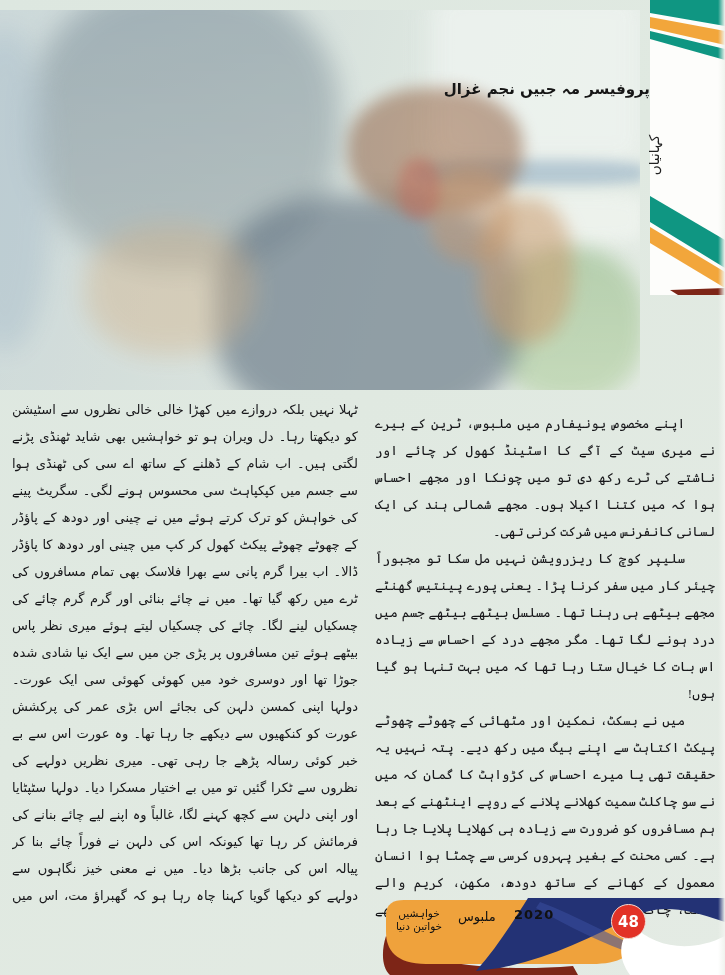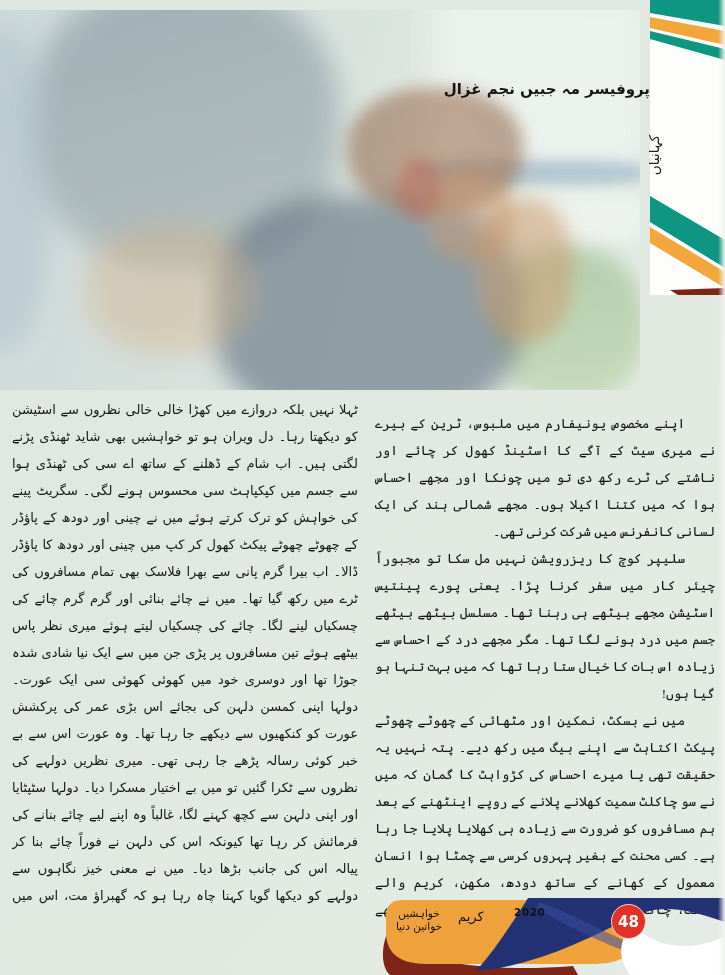--- a/index.html
+++ b/index.html
@@ -53,21 +53,21 @@
   }
   .col p{margin:0;text-indent:30px;}
   .col-right{left:375px;top:410px;width:340px;height:512px;font-family:Liberation Serif, serif;}
   .col-left{left:12px;top:396px;width:346px;height:508px;}
   
   .footer{position:absolute;left:378px;top:898px;width:347px;height:77px;}
   .footer svg{position:absolute;left:0;top:0;}
   .footer-text{position:absolute;color:#111;direction:rtl;white-space:nowrap;}
   .ft-magazine{left:12px;top:9px;width:58px;font-size:10.5px;line-height:13px;white-space:normal;text-align:center;}
   .ft-month{left:80px;top:11px;font-size:13px;}
-  .ft-year{left:136px;top:9px;font-size:10px;font-weight:bold;letter-spacing:1px;direction:ltr;}
+  .ft-year{left:136px;top:9px;font-size:13px;font-weight:bold;letter-spacing:1px;direction:ltr;}
   .page-badge{
     position:absolute;left:233px;top:6px;width:33px;height:33px;border-radius:50%;
     background:#e23227;border:1.5px solid #f4d9d2;
     display:flex;align-items:center;justify-content:center;
     color:#fff;font-size:15px;font-weight:bold;direction:ltr;
   }
   .edge-strip{position:absolute;right:0;top:0;width:7px;height:975px;
     background:linear-gradient(90deg,rgba(255,255,255,0),#f0f3ee);}
 </style>
 </head>
@@ -107,21 +107,21 @@
 
   <div class="author">پروفیسر مہ جبیں نجم غزال</div>
 
   <div class="section-label-wrap">
     <span>کہانیاں</span>
   </div>
 
 
   <div class="col col-right">
     <p>اپنے مخصوص یونیفارم میں ملبوس، ٹرین کے بیرے نے میری سیٹ کے آگے کا اسٹینڈ کھول کر چائے اور ناشتے کی ٹرے رکھ دی تو میں چونکا اور مجھے احساس ہوا کہ میں کتنا اکیلا ہوں۔ مجھے شمالی ہند کی ایک لسانی کانفرنس میں شرکت کرنی تھی۔</p>
-    <p>سلیپر کوچ کا ریزرویشن نہیں مل سکا تو مجبوراً چیئر کار میں سفر کرنا پڑا۔ یعنی پورے پینتیس اسٹیشن مجھے بیٹھے ہی رہنا تھا۔ مسلسل بیٹھے بیٹھے جسم میں درد ہونے لگا تھا۔ مگر مجھے درد کے احساس سے زیادہ اس بات کا خیال ستا رہا تھا کہ میں بہت تنہا ہو گیا ہوں!</p>
+    <p>سلیپر کوچ کا ریزرویشن نہیں مل سکا تو مجبوراً چیئر کار میں سفر کرنا پڑا۔ یعنی پورے پینتیس گھنٹے مجھے بیٹھے ہی رہنا تھا۔ مسلسل بیٹھے بیٹھے جسم میں درد ہونے لگا تھا۔ مگر مجھے درد کے احساس سے زیادہ اس بات کا خیال ستا رہا تھا کہ میں بہت تنہا ہو گیا ہوں!</p>
     <p>میں نے بسکٹ، نمکین اور مٹھائی کے چھوٹے چھوٹے پیکٹ اکتاہٹ سے اپنے بیگ میں رکھ دیے۔ پتہ نہیں یہ حقیقت تھی یا میرے احساس کی کڑواہٹ کا گمان کہ میں نے سو چاکلٹ سمیت کھلانے پلانے کے روپے اینٹھنے کے بعد ہم مسافروں کو ضرورت سے زیادہ ہی کھلایا پلایا جا رہا ہے۔ کسی محنت کے بغیر پہروں کرسی سے چمٹا ہوا انسان معمول کے کھانے کے ساتھ دودھ، مکھن، کریم والے بسکٹ، چاکلیٹ، مٹھائی، آئس کریم اور ٹھنڈے میٹھے مشروب لیتا رہے گا تو دو ہی دن میں اس کے وزن میں اضافہ ہو جائے گا۔ شاید اسی لیے میرے پاس والی چیئر پر بیٹھی ہوئی خوبصورت عورت جس نے رات کے کھانے کے لیے ویج فوڈ کا آرڈر دیا تھا، اب صرف سلاد کی فرمائش کر رہی تھی۔</p>
 
   </div>
 
   <div class="col col-left">
     <p style="text-indent:0;">ٹہلا نہیں بلکہ دروازے میں کھڑا خالی خالی نظروں سے اسٹیشن کو دیکھتا رہا۔ دل ویران ہو تو خواہشیں بھی شاید ٹھنڈی پڑنے لگتی ہیں۔ اب شام کے ڈھلنے کے ساتھ اے سی کی ٹھنڈی ہوا سے جسم میں کپکپاہٹ سی محسوس ہونے لگی۔ سگریٹ پینے کی خواہش کو ترک کرتے ہوئے میں نے چینی اور دودھ کے پاؤڈر کے چھوٹے چھوٹے پیکٹ کھول کر کپ میں چینی اور دودھ کا پاؤڈر ڈالا۔ اب بیرا گرم پانی سے بھرا فلاسک بھی تمام مسافروں کی ٹرے میں رکھ گیا تھا۔ میں نے چائے بنائی اور گرم گرم چائے کی چسکیاں لینے لگا۔ چائے کی چسکیاں لیتے ہوئے میری نظر پاس بیٹھے ہوئے تین مسافروں پر پڑی جن میں سے ایک نیا شادی شدہ جوڑا تھا اور دوسری خود میں کھوئی کھوئی سی ایک عورت۔ دولہا اپنی کمسن دلہن کی بجائے اس بڑی عمر کی پرکشش عورت کو کنکھیوں سے دیکھے جا رہا تھا۔ وہ عورت اس سے بے خبر کوئی رسالہ پڑھے جا رہی تھی۔ میری نظریں دولہے کی نظروں سے ٹکرا گئیں تو میں بے اختیار مسکرا دیا۔ دولہا سٹپٹایا اور اپنی دلہن سے کچھ کہنے لگا، غالباً وہ اپنے لیے چائے بنانے کی فرمائش کر رہا تھا کیونکہ اس کی دلہن نے فوراً چائے بنا کر پیالہ اس کی جانب بڑھا دیا۔ میں نے معنی خیز نگاہوں سے دولہے کو دیکھا گویا کہنا چاہ رہا ہو کہ گھبراؤ مت، اس میں تمہاری کیا غلطی، بلکہ میک اپ اور پیازی ساڑھی والی وہ عورت ہے ہی غضب کی چیز! کچھ لوگ ہوتے ہی ایسے ہیں کہ عمر رفتہ ان کے چہرہ کے نقوش کو بگاڑنے کی بجائے مزید نکھار دیتی ہے اور وہ ہر عمر میں جاذب نظر لگتے ہیں!</p>
 
   </div>
 
   <div class="footer">
@@ -130,19 +130,19 @@
       <path d="M8,38 C34,64 110,75 195,68 L200,77 L12,77 C4,70 3,54 8,38 Z" fill="#7d2517"></path>
 
       <path d="M26,2 H236 C252,2 258,8 258,18 L258,38 C258,58 240,66 214,66 H48 C18,66 8,52 8,34 L8,17 C8,6 15,2 26,2 Z" fill="#efa23c"></path>
 
       <path d="M150,0 H347 V24 C300,8 280,7 252,20 C212,40 172,60 122,70 L98,73 C120,48 136,22 150,0 Z" fill="#233275"></path>
       <path d="M162,4 C200,18 232,38 268,52 L262,58 C224,46 190,28 158,10 Z" fill="#3a4f9e" opacity="0.55"></path>
 
       <path d="M254,26 C240,44 240,60 252,77 H347 V38 C316,54 278,52 254,26 Z" fill="#ffffff"></path>
     </svg>
     <div class="footer-text ft-magazine">خواہشیں خواتین دنیا</div>
-    <div class="footer-text ft-month">کریم</div>
+    <div class="footer-text ft-month">ملبوس</div>
     <div class="footer-text ft-year">2020</div>
     <div class="page-badge">48</div>
   </div>
 
   <div class="edge-strip"></div>
 </div>
 
 </body></html>

